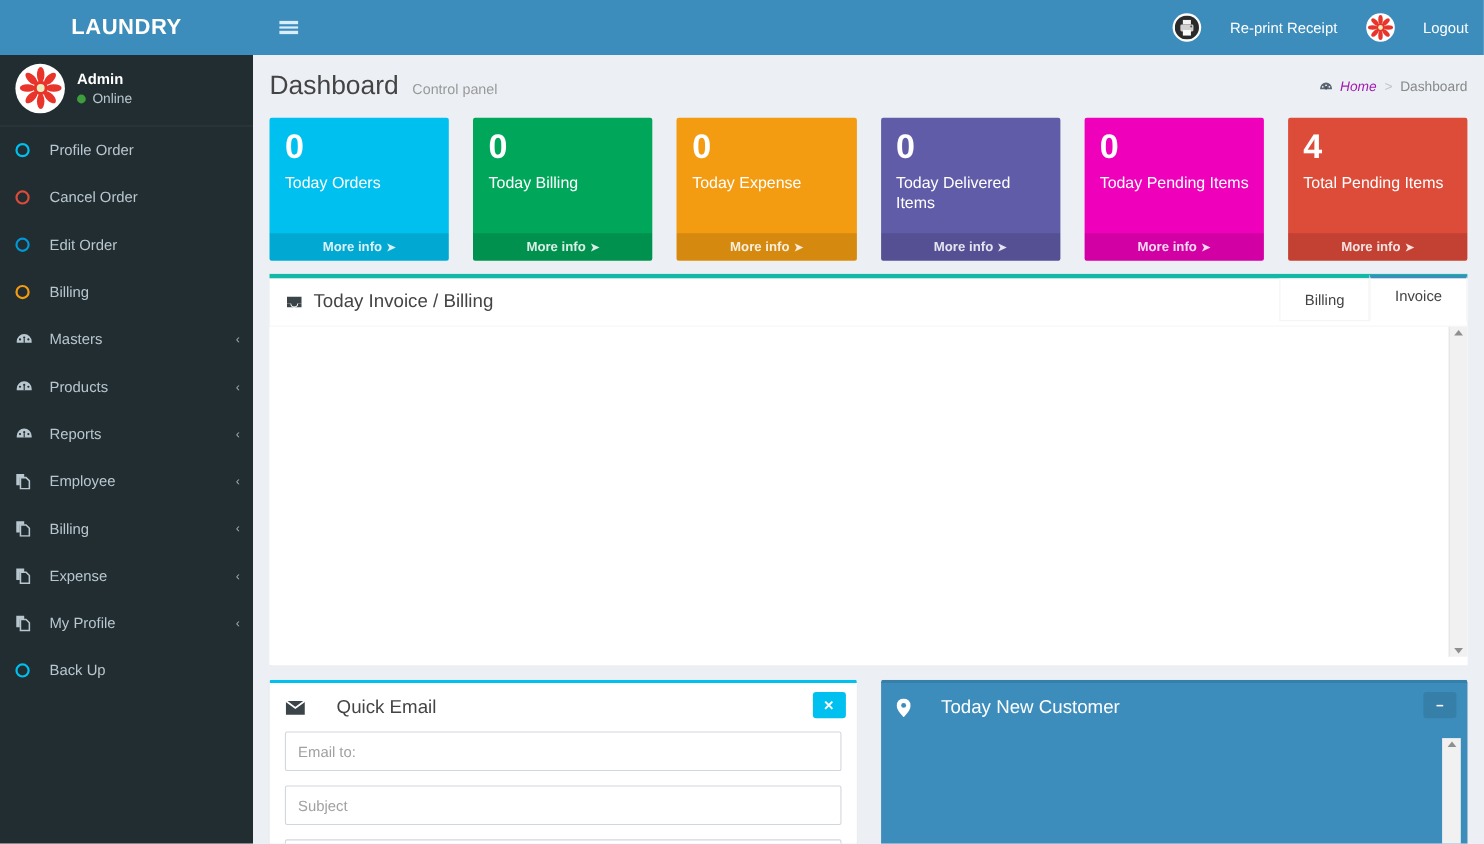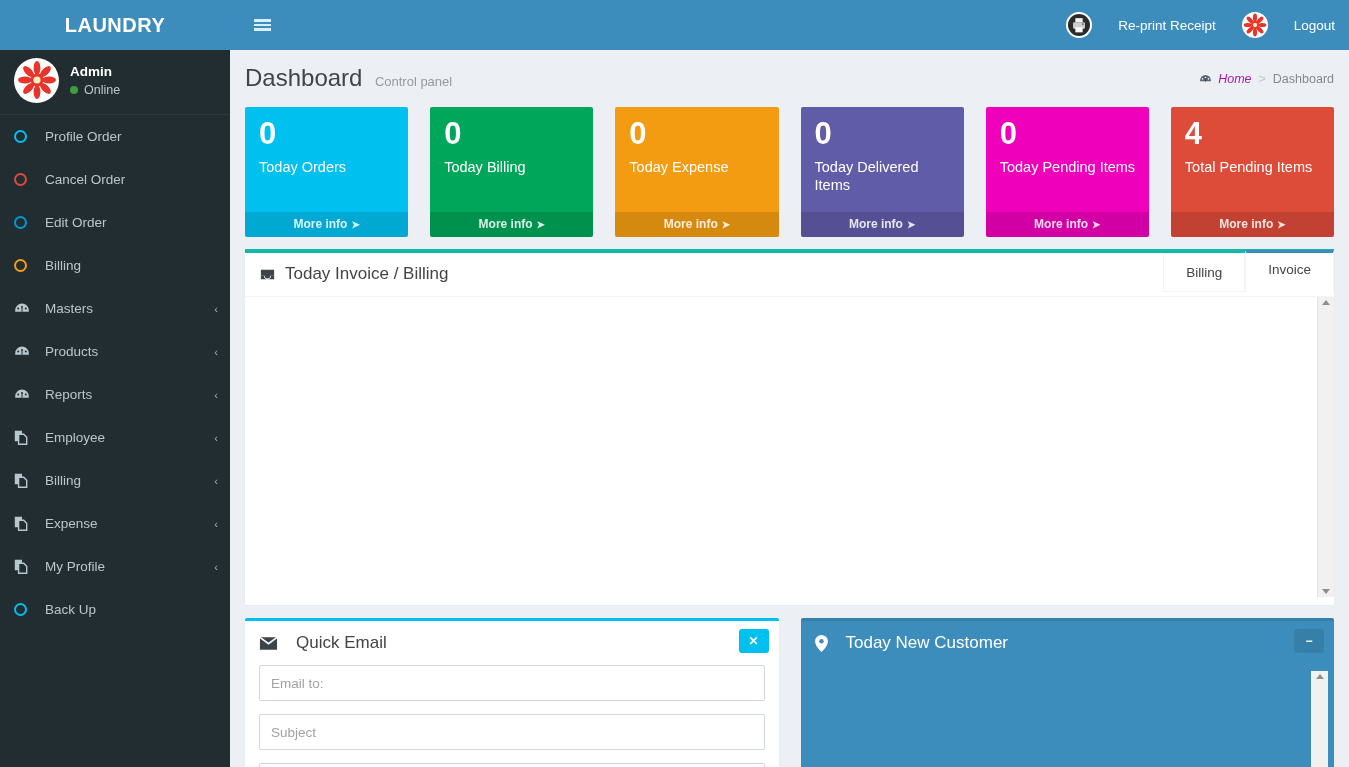--- a/index.html
+++ b/index.html
@@ -208,21 +208,21 @@
   #quick-email {
     background: #fff; border-top: 3px solid #00c0ef;
     height: 200px; position: relative; overflow: hidden;
   }
   .panel-head {
     height: 44px; position: relative;
     display: flex; align-items: center; padding: 0 10px 0 14px;
   }
   .panel-title {
     font-size: 17px; color: #444; font-weight: normal;
-    display: flex; align-items: center; gap: 18px;
+    display: flex; align-items: center; gap: 28px;
   }
   .btn-box {
     position: absolute; right: 10px; top: 8px;
     width: 30px; height: 24px; border-radius: 3px;
     display: flex; align-items: center; justify-content: center;
     color: #fff; font-size: 12px; cursor: pointer; font-weight: bold;
   }
   .qe-body { padding: 0 14px; }
   .qe-input {
     width: 100%; height: 36px; border: 1px solid #d2d6de;

